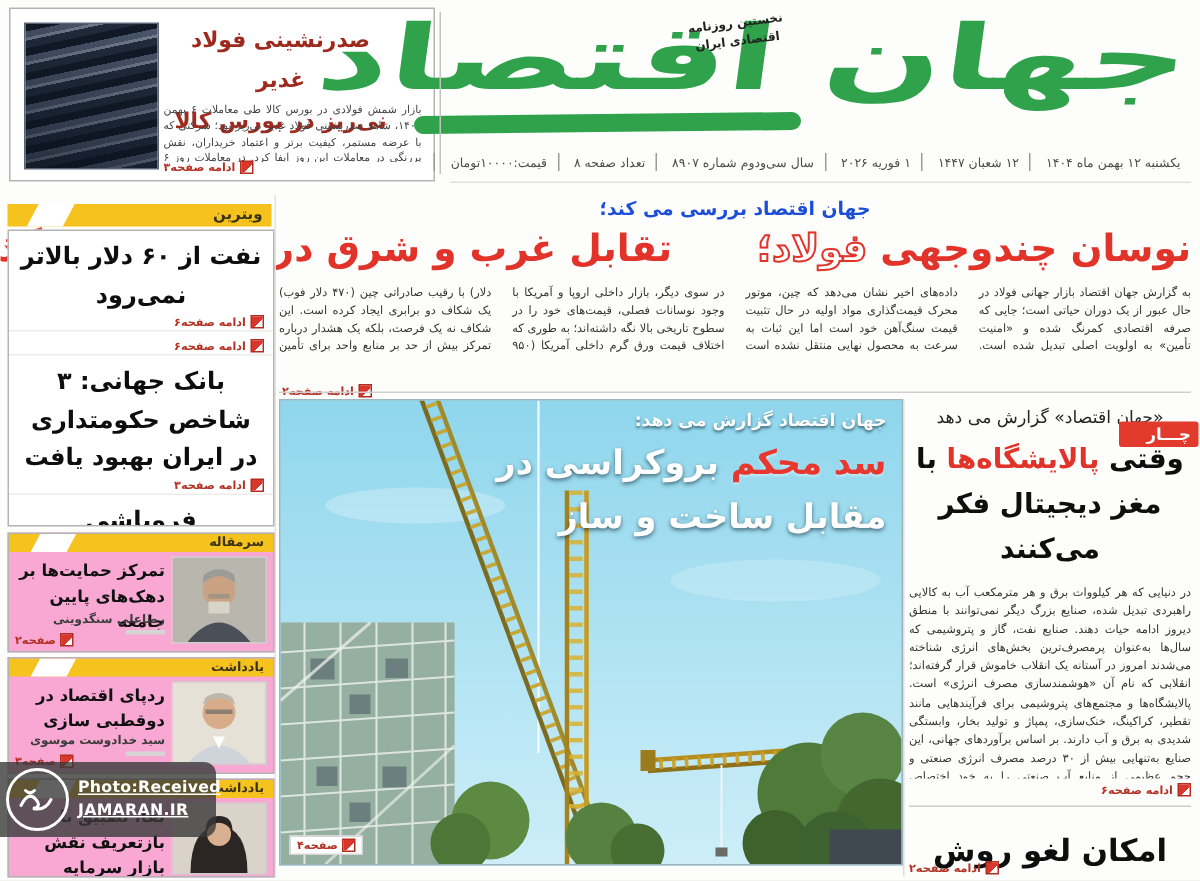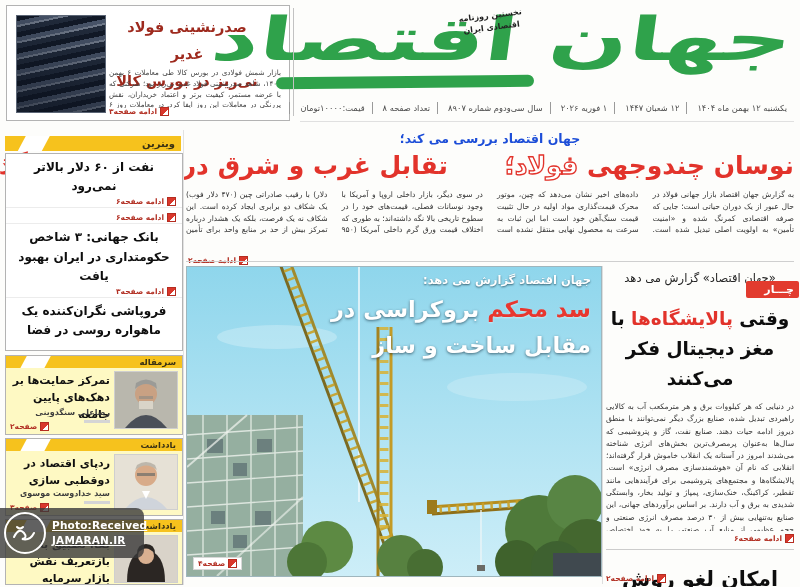--- a/index.html
+++ b/index.html
@@ -51,24 +51,24 @@
   
   .ybar{background:#f6c21d;position:relative;overflow:hidden;}
   .ybar .notch{position:absolute;left:16px;top:-2px;width:24px;height:22px;background:#fff;transform:skewX(-28deg);}
   .ybar .ylabel{position:absolute;right:6px;top:0;bottom:0;display:flex;align-items:center;
      font-weight:bold;color:#3a3214;direction:rtl;}
   .vitrine-bar{left:5px;top:136px;width:176px;height:15px;}
   .vitrine-bar .ylabel{font-size:10px;}
   .vitrine-box{left:5px;top:153px;width:176px;height:196px;border:1px solid #b3b3b3;background:#fff;overflow:hidden;}
   .v-item{padding:4px 6px 1px;border-bottom:1px solid #ececec;}
   .v-item:last-child{border-bottom:none;}
-  .v-title{font-size:12px;font-weight:bold;color:#0e0e0e;text-align:center;line-height:1.6;direction:rtl;}
+  .v-title{font-size:16px;font-weight:bold;color:#0e0e0e;text-align:center;line-height:1.6;direction:rtl;}
   .v-more{margin-top:1px;}
 
-  .op-box{left:5px;width:176px;border:1px solid #b3b3b3;background:#fef9c3;overflow:hidden;}
+  .op-box{left:5px;width:176px;border:1px solid #b3b3b3;background:#f9a8d4;overflow:hidden;}
   .op-bar{position:absolute;left:0;right:0;top:0;height:12px;}
   .op-bar .ylabel{font-size:8.5px;}
   .op-photo{position:absolute;right:4px;top:15px;width:62px;border:1px solid #cfcfcf;}
   .op-title{position:absolute;left:6px;right:72px;top:16px;font-size:11px;font-weight:bold;color:#101010;
      line-height:1.55;direction:rtl;text-align:right;}
   .op-author{position:absolute;left:6px;right:72px;font-size:8px;font-weight:bold;color:#3c3c3c;
      direction:rtl;text-align:right;}
   .op-role{position:absolute;width:26px;height:3px;background:#d5d5d5;}
   .op-page{position:absolute;left:4px;bottom:3px;}
 
@@ -81,21 +81,21 @@
   .ph-red{color:#e8372f;text-shadow:0 1px 2px rgba(255,255,255,.45);}
   .ph-page{position:absolute;left:6px;bottom:6px;background:#fff;border:1px solid #d7d7d7;padding:1px 4px;}
 
   
   .rcol{left:606px;top:266px;width:188px;height:321px;}
   .r-kicker{text-align:center;font-size:11.5px;color:#262626;direction:rtl;padding-top:5px;}
   .ribbon{position:absolute;right:-5px;top:15px;width:48px;height:17px;background:#e23b2e;color:#fff;
      font-size:11px;font-weight:bold;display:flex;align-items:center;padding-right:5px;direction:rtl;
      border-radius:2px;z-index:1;overflow:hidden;}
   .r-headline{position:relative;z-index:2;text-align:center;direction:rtl;font-size:18.5px;font-weight:bold;
-     line-height:1.62;color:#0e0e0e;margin-top:19px;}
+     line-height:1.62;color:#0e0e0e;margin-top:7px;}
   .r-red{color:#e2332b;}
   .r-body{direction:rtl;text-align:justify;font-size:7.6px;line-height:1.62;color:#333;margin-top:7px;
      height:130px;overflow:hidden;}
   .r-more1{margin-top:3px;}
   .r-rule{border-top:1px solid #cccccc;margin-top:6px;}
   .k-headline{text-align:center;direction:rtl;font-weight:bold;font-size:20.5px;line-height:1.75;
      color:#0e0e0e;margin-top:12px;}
   .k-more{position:absolute;left:0;bottom:4px;}
 
   

